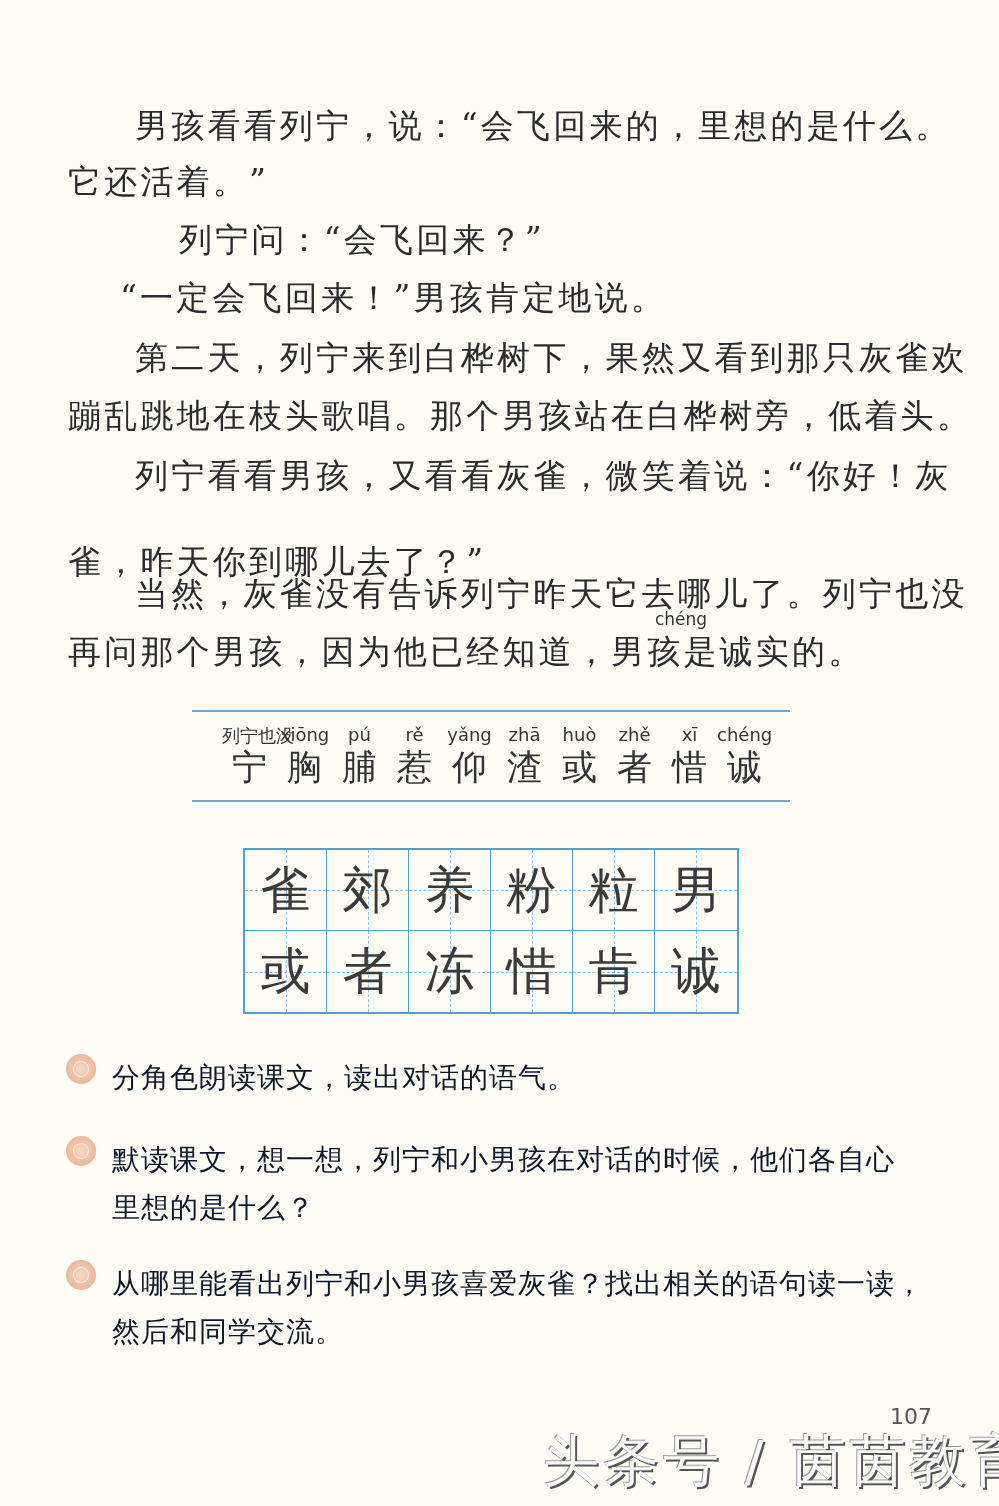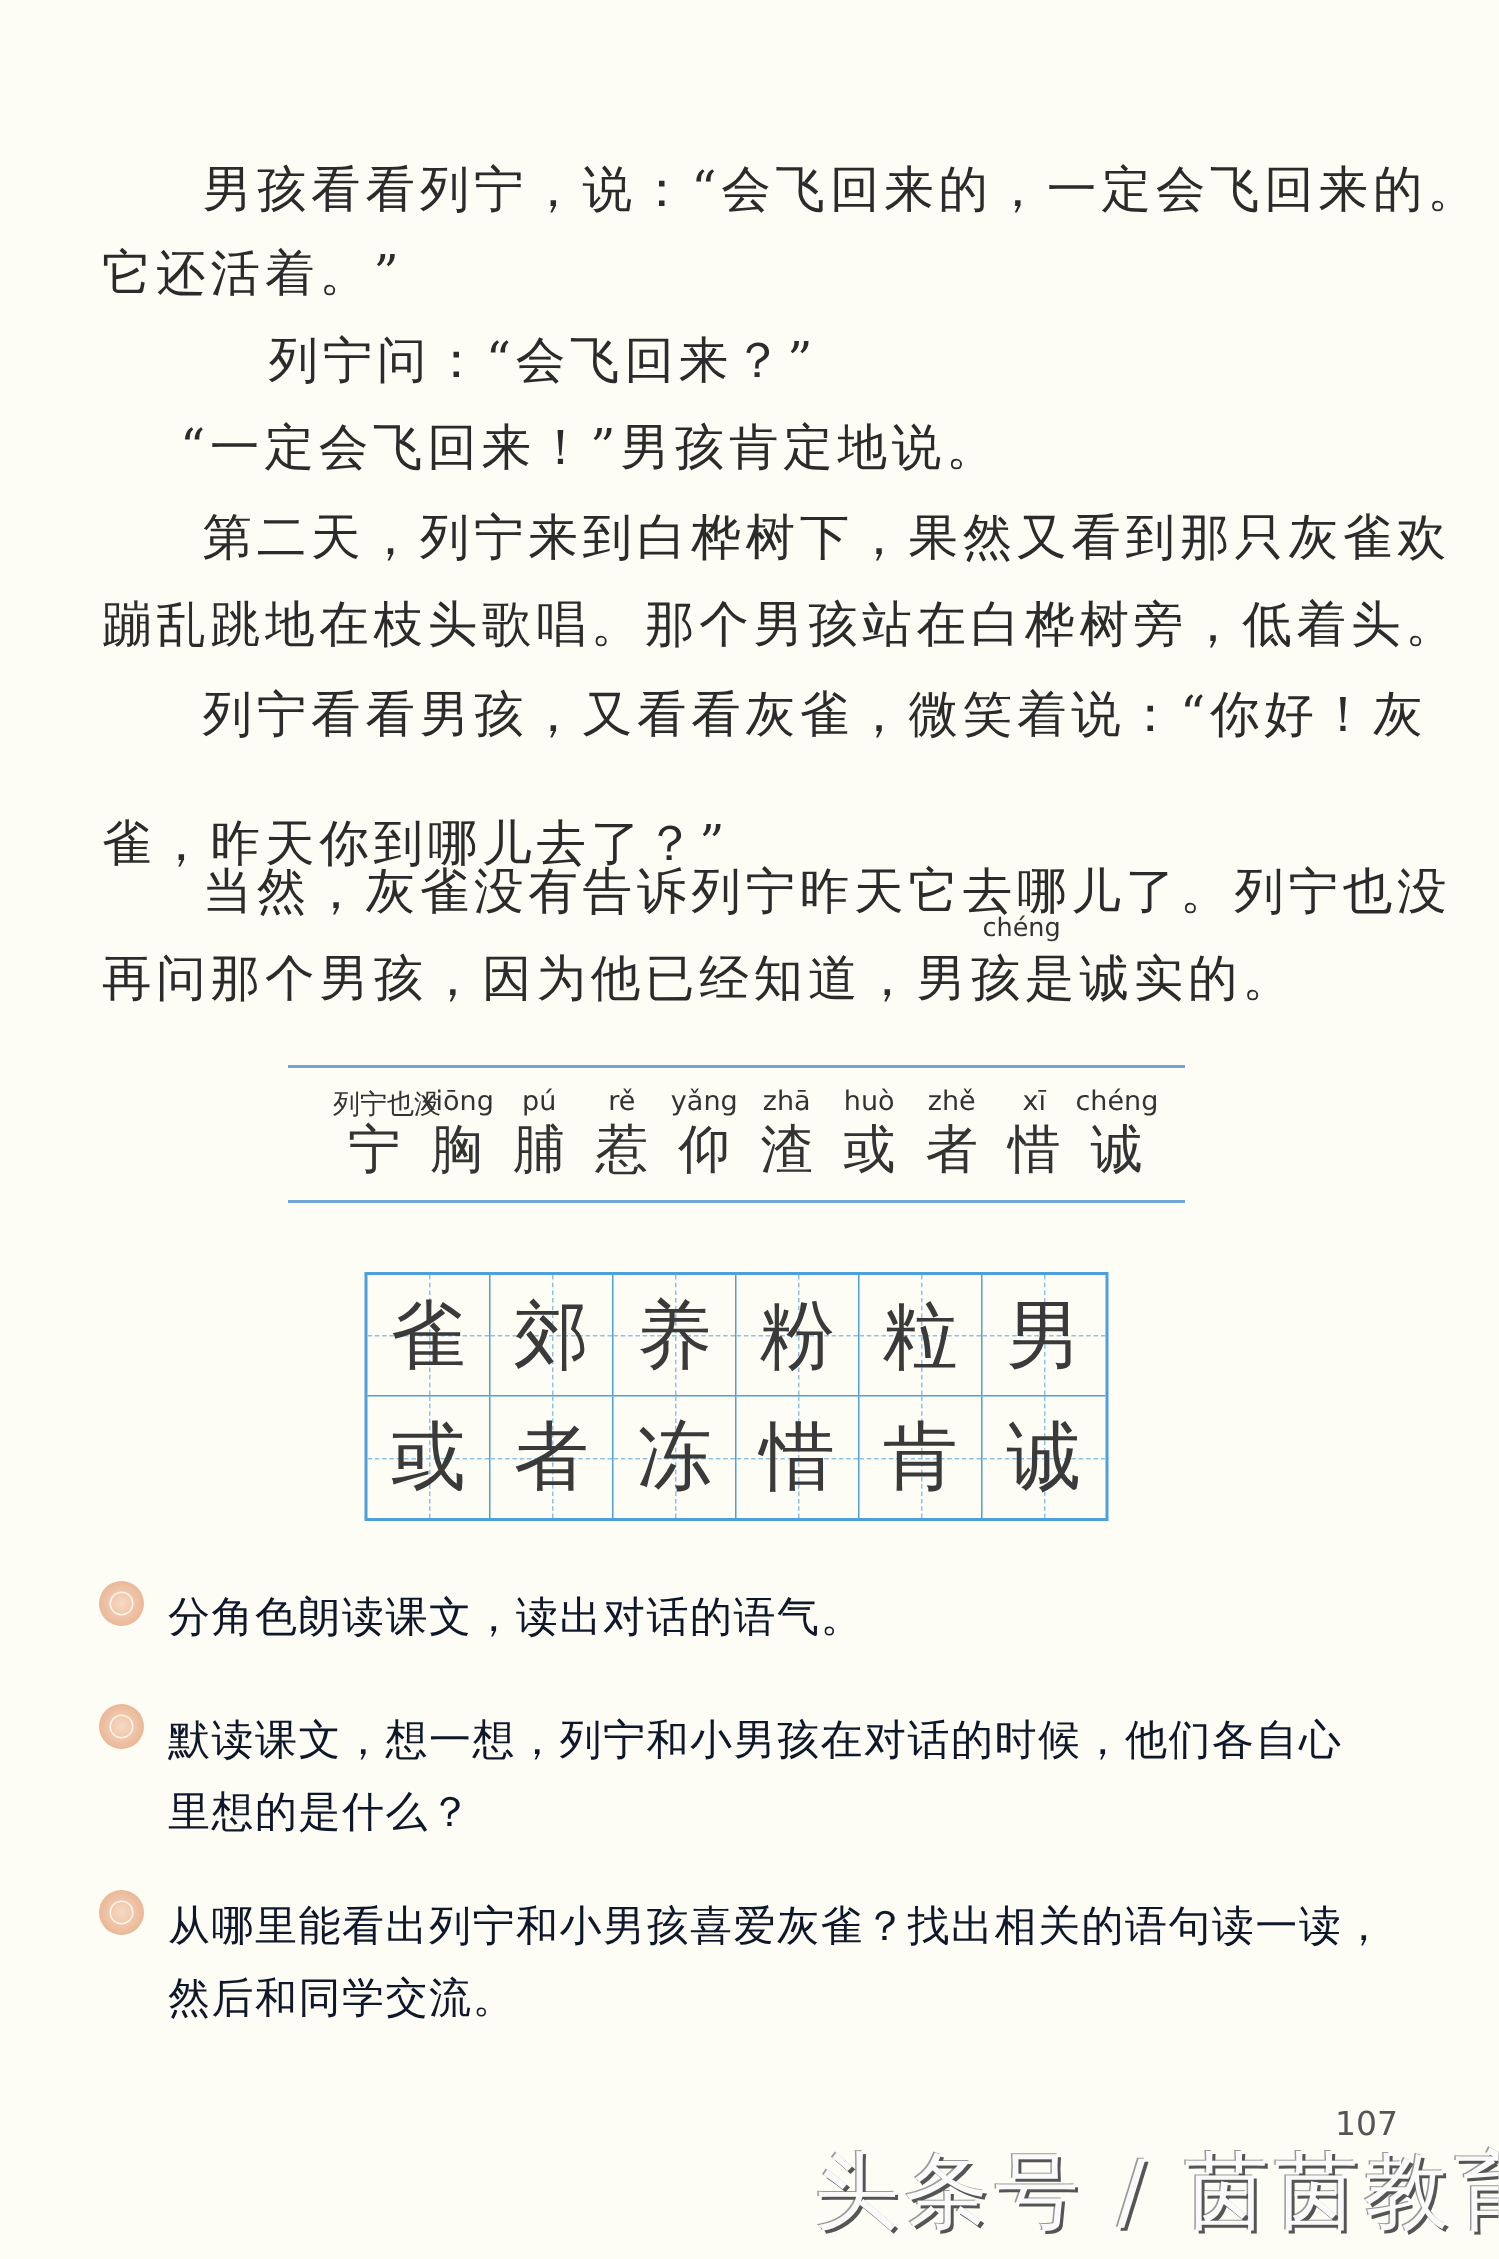--- a/index.html
+++ b/index.html
@@ -34,21 +34,21 @@
             letter-spacing:1px; color:#0f172a; white-space:nowrap; line-height:60px; }
   .pagenum { position:absolute; left:870px; top:1404px; font-family:"DejaVu Sans","Liberation Sans",sans-serif; font-size:22px; color:#555;margin-left:20px; }
   .watermark { position:absolute; left:512px; top:1424px; font-family:"DejaVu Sans","Liberation Sans",sans-serif;
                font-size:56px; color:#fafafa; letter-spacing:4px;
                text-shadow:2px 2px 0 #555, -1px -1px 0 #999; white-space:nowrap;margin-left:31px; }
 </style>
 </head>
 <body>
 
 <div>
-  <div class="line" style="left:135px;top:104px;">男孩看看列宁，说：“会飞回来的，一定会飞回来的。</div>
+  <div class="line" style="left:135px;top:104px;">男孩看看列宁，说：“会飞回来的，里想的是什么。</div>
   <div class="line" style="left:68px;top:160px;">它还活着。”</div>
   <div class="line" style="left:135px;top:218px;margin-left:44px;">列宁问：“会飞回来？”</div>
   <div class="line" style="left:120px;top:276px;">“一定会飞回来！”男孩肯定地说。</div>
   <div class="line" style="left:135px;top:336px;">第二天，列宁来到白桦树下，果然又看到那只灰雀欢</div>
   <div class="line" style="left:68px;top:394px;">蹦乱跳地在枝头歌唱。那个男孩站在白桦树旁，低着头。</div>
   <div class="line" style="left:135px;top:454px;">列宁看看男孩，又看看灰雀，微笑着说：“你好！灰</div>
   <div class="line" style="left:68px;top:540px;">雀，昨天你到哪儿去了？”</div>
   <div class="line" style="left:135px;top:572px;">当然，灰雀没有告诉列宁昨天它去哪儿了。列宁也没</div>
   <div class="ruby" style="left:655px;top:609px;">chéng</div>
   <div class="line" style="left:68px;top:630px;">再问那个男孩，因为他已经知道，男孩是诚实的。</div>

